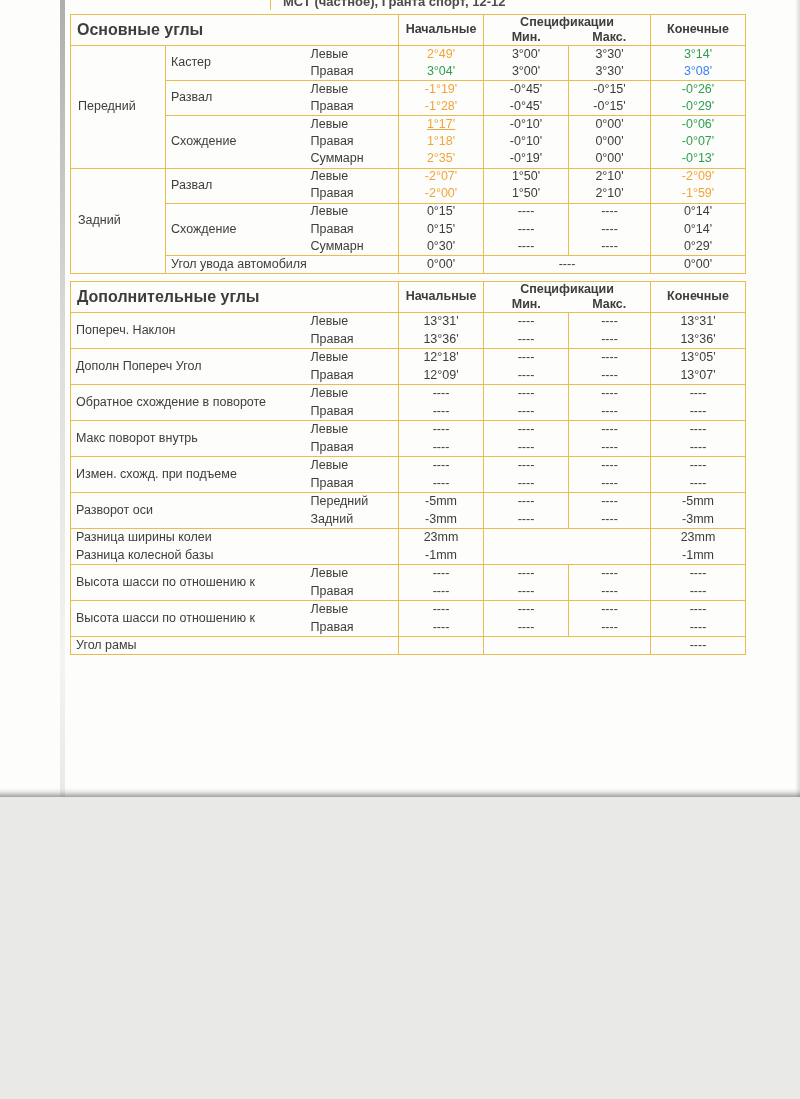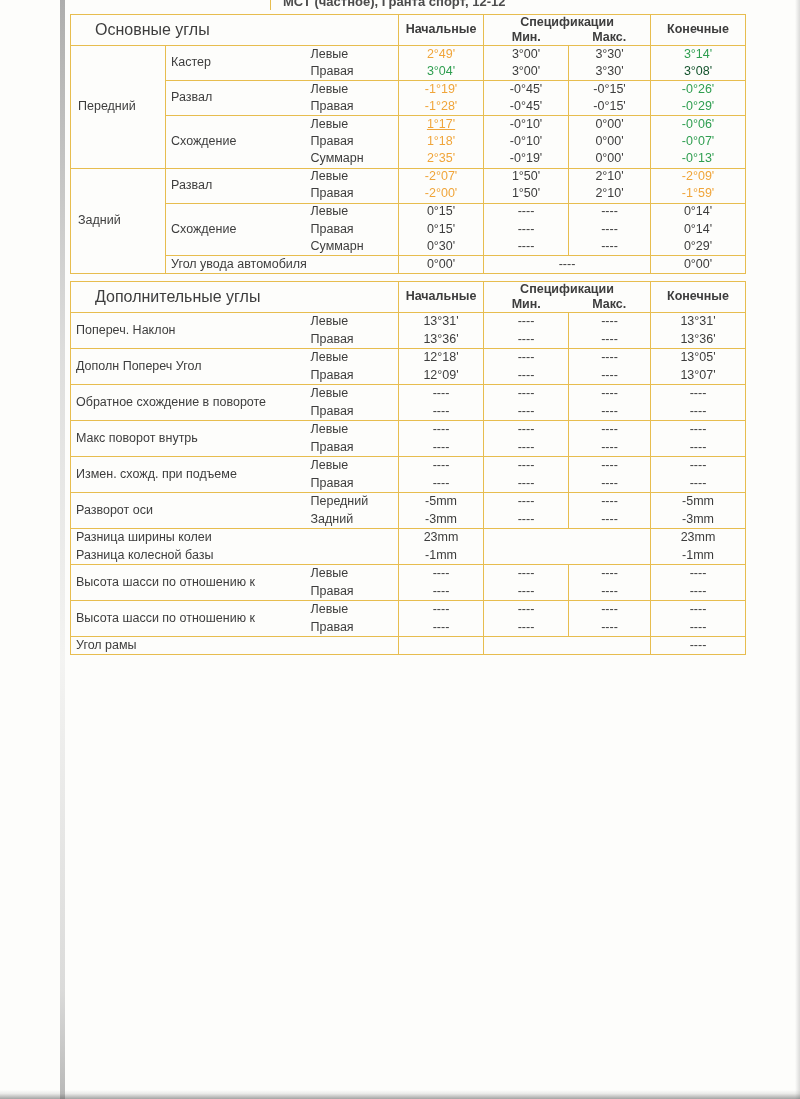--- a/index.html
+++ b/index.html
@@ -1,21 +1,21 @@
 <!DOCTYPE html>
 <html><head>
 <meta charset="utf-8">
 <style>
   * { box-sizing: border-box; }
   html, body { margin: 0; padding: 0; background: #e9e9e7; }
   .page {
     --bd: #e7bd4f;
     position: relative;
     width: 800px;
-    height: 1099px;
+    height: 797px;
     background: #fdfdfb;
     overflow: hidden;
     font-family: "Liberation Sans", sans-serif;
     color: #3d3d3d;
   }
 
   
   .top-caption {
     position: absolute;
     left: 283px;
@@ -52,23 +52,23 @@
     line-height: 1.05;
     vertical-align: middle;
     white-space: nowrap;
     overflow: hidden;
   }
   #main-table td { height: 17.5px; }
   #add-table  td { height: 18px; }
 
   th.t-title {
     font-size: 16px;
-    font-weight: normal;
+    font-weight: bold;
     text-align: left;
-    padding-left: 24px;
+    padding-left: 6px;
   }
   th.h { font-weight: bold; text-align: center; height: 16px; }
   th.sub { height: 15px; }
 
   td.group-cell { text-align: left; padding-left: 7px; }
   td.param-cell { text-align: left; padding-left: 5px; }
   td.side-cell  { text-align: left; padding-left: 5px; }
   td.val { text-align: center; }
 
   .br { border-right: 1px solid var(--bd); }
@@ -129,21 +129,21 @@
           <td class="val br bt" style="color: rgb(240, 165, 58);">2°49'</td>
           <td class="val br bt">3°00'</td>
           <td class="val br bt">3°30'</td>
           <td class="val bt" style="color: rgb(47, 158, 80);">3°14'</td>
         </tr>
         <tr>
           <td class="side-cell br">Правая</td>
           <td class="val br" style="color: rgb(47, 158, 80);">3°04'</td>
           <td class="val br">3°00'</td>
           <td class="val br">3°30'</td>
-          <td class="val" style="color: #14532d;">3°08'</td>
+          <td class="val" style="color: #3b82f6;">3°08'</td>
         </tr>
         <tr>
           <td class="param-cell bt" rowspan="2">Развал</td>
           <td class="side-cell br bt">Левые</td>
           <td class="val br bt" style="color: rgb(240, 165, 58); margin-left: 16px;">-1°19'</td>
           <td class="val br bt">-0°45'</td>
           <td class="val br bt">-0°15'</td>
           <td class="val bt" style="color: rgb(47, 158, 80);">-0°26'</td>
         </tr>
         <tr>

